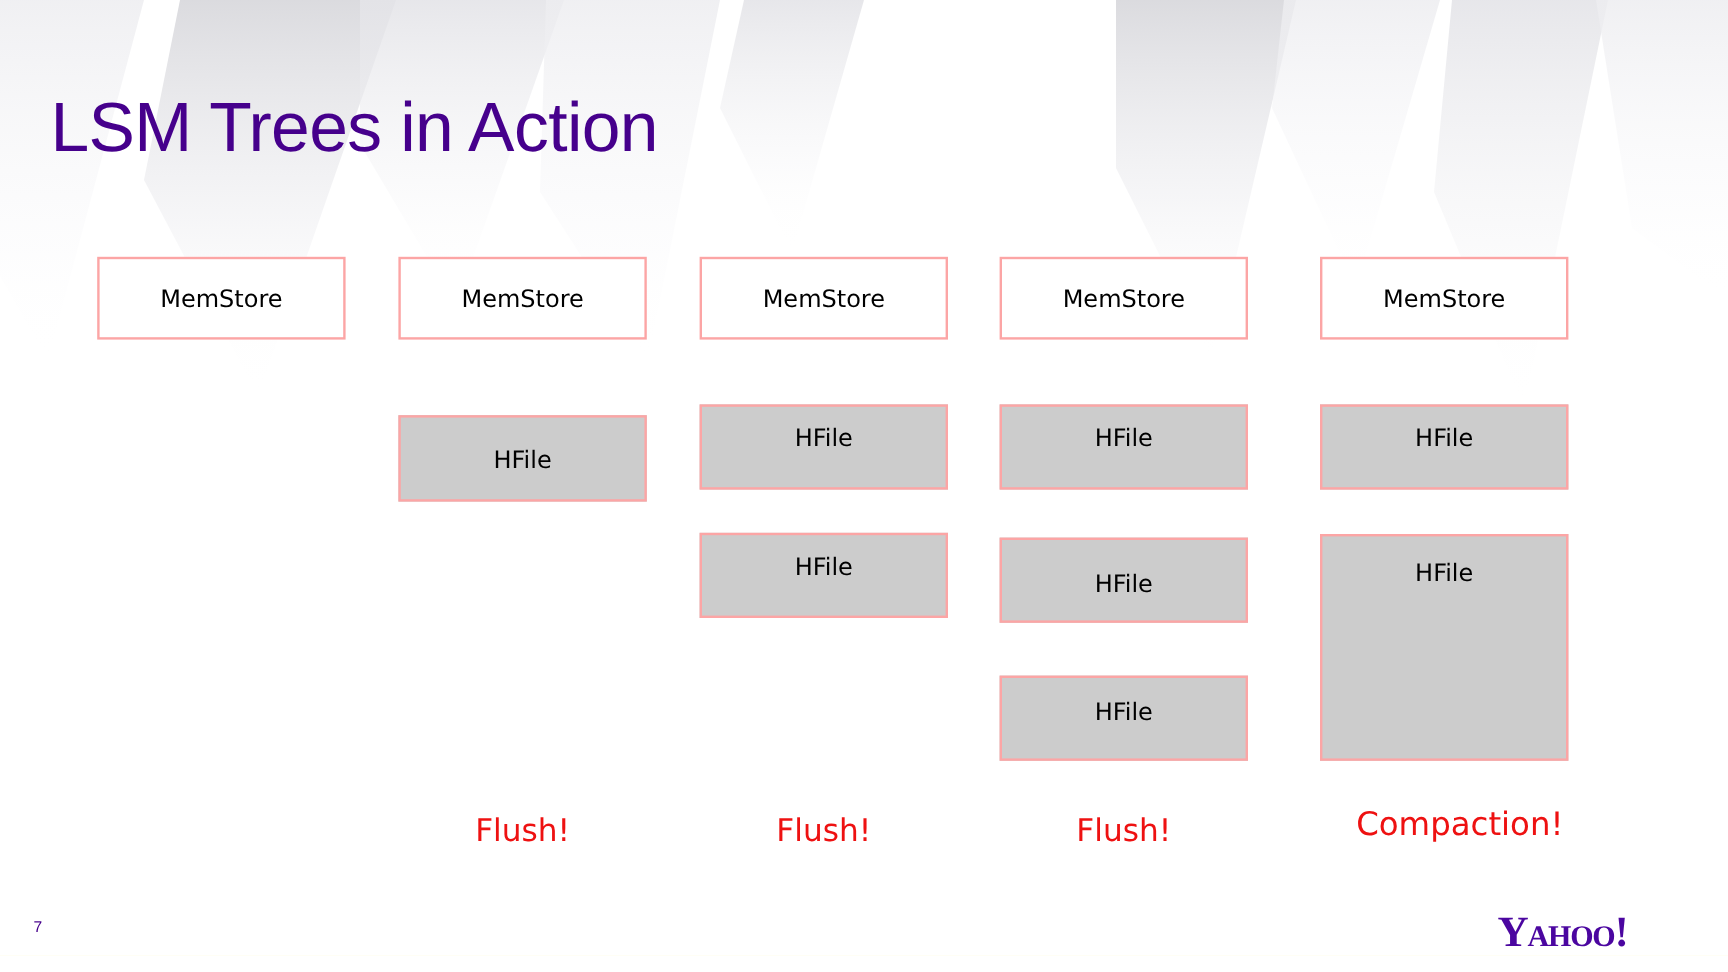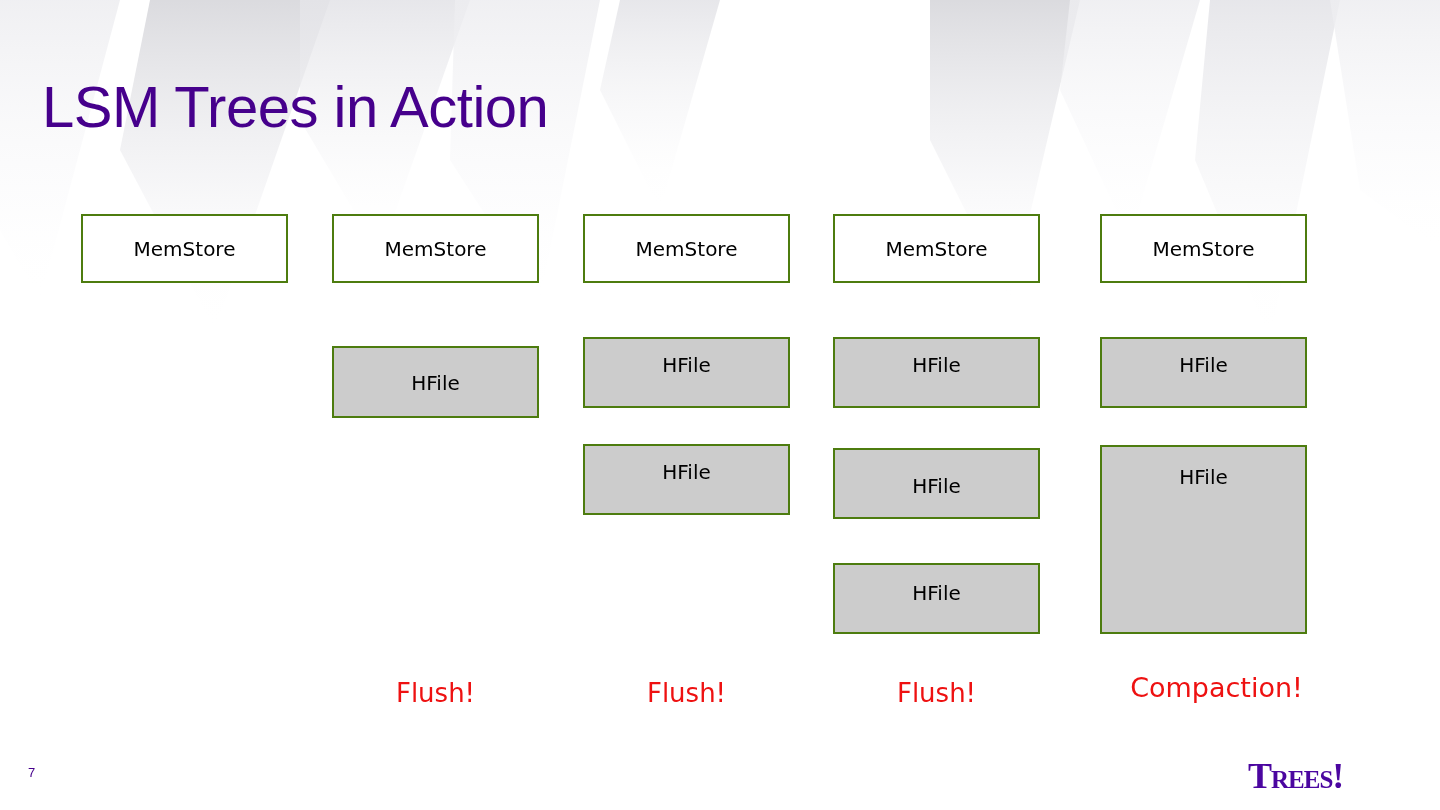--- a/index.html
+++ b/index.html
@@ -48,21 +48,21 @@
   .col {
     position: absolute;
     top: 0;
     width: 210px;
     height: 810px;
   }
 
   .node {
     position: absolute;
     box-sizing: border-box;
-    border: 2px solid #4d7c0f;
+    border: 2px solid #fca5a5;
     font-family: "DejaVu Sans", sans-serif;
     font-size: 20px;
     color: #000000;
     text-align: center;
     white-space: nowrap;
   }
   .node.memstore {
     background: #ffffff;
   }
   .node.hfile {
@@ -207,16 +207,16 @@
       <div class="node hfile" style="left:0; top:445px; width:207px; height:189px;">
         <span class="node-label" style="top:18px;">HFile</span>
       </div>
       <div class="caption big" style="left:13px; top:672px; width:207px;">Compaction!</div>
     </div>
 
   </div>
 
   <div id="page-number">7</div>
   <div id="yahoo-logo">
-    <span>Trees!</span>
+    <span>Yahoo!</span>
   </div>
 
 </div>
 
 </body></html>

